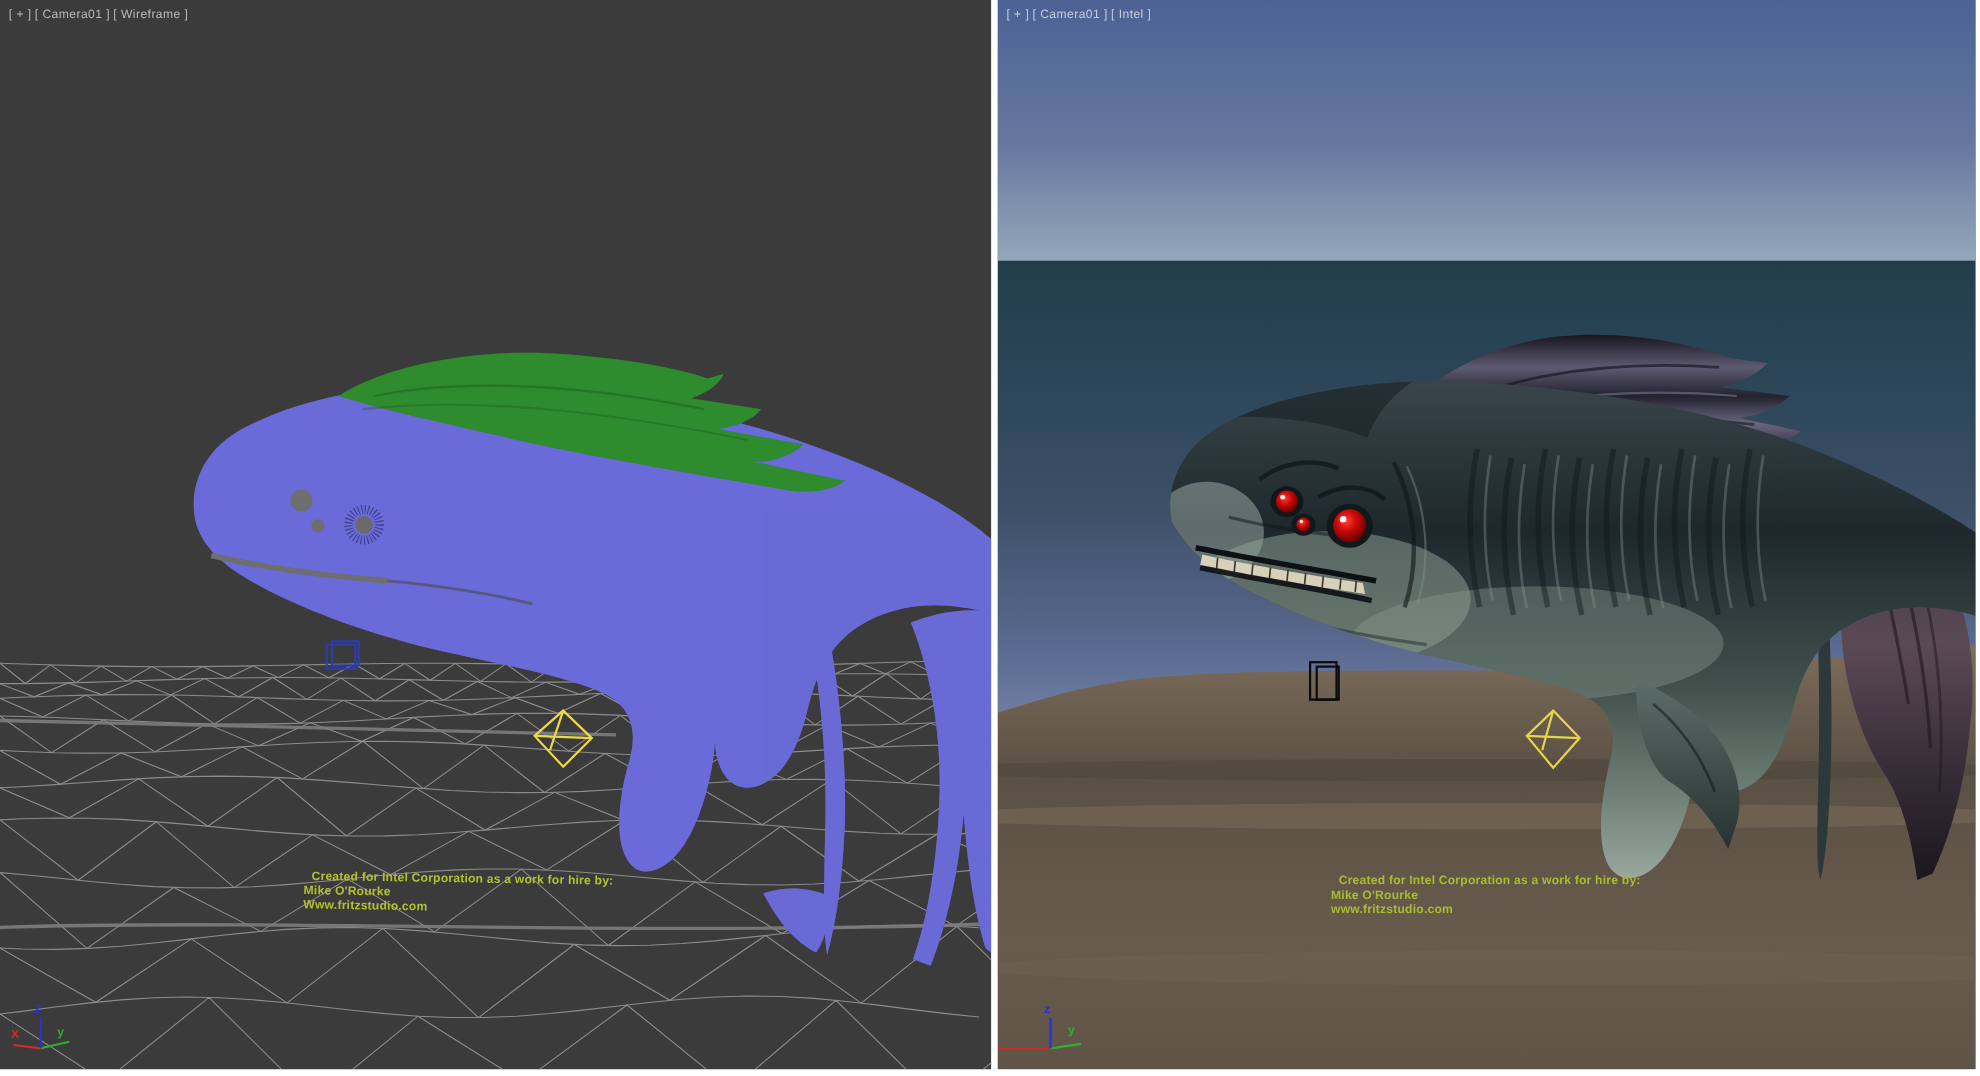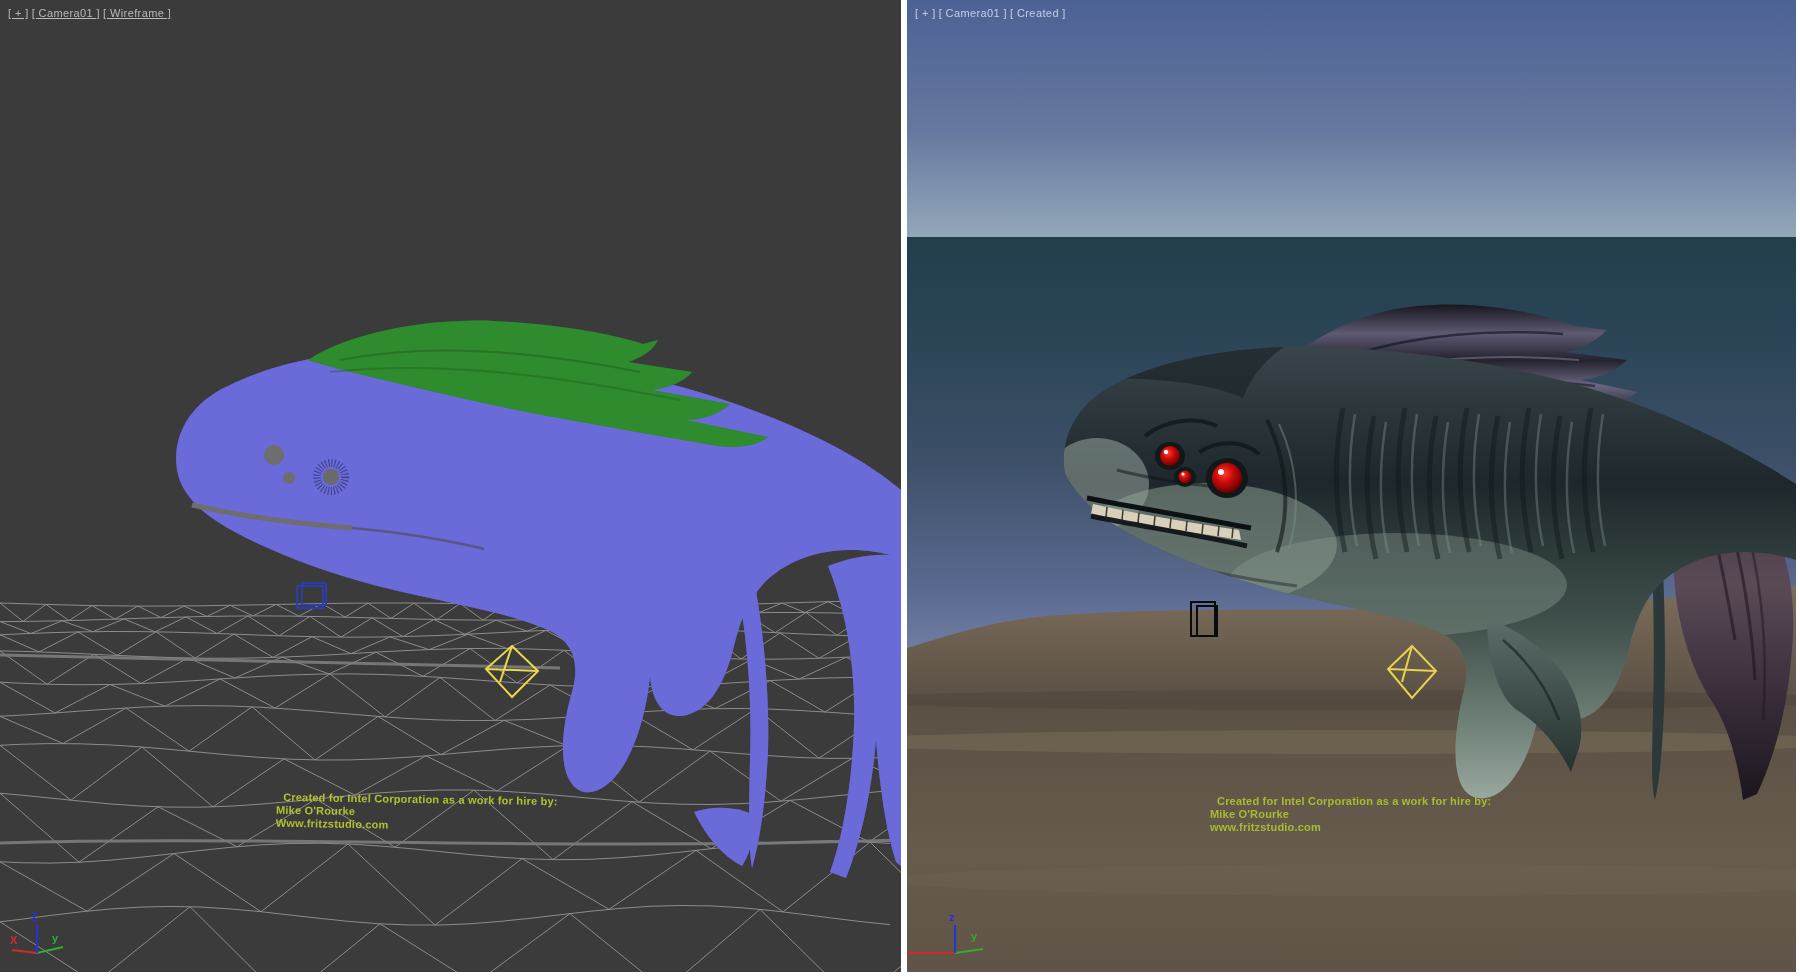--- a/index.html
+++ b/index.html
@@ -4,21 +4,21 @@
 <style>
   html,body{margin:0;padding:0;background:#ffffff;}
   .stage{position:relative;width:1800px;height:978px;background:#ffffff;overflow:hidden;
          font-family:"Liberation Sans",sans-serif;}
   .viewport{position:absolute;top:0;height:972px;overflow:hidden;}
   .vp-left{left:0;width:901px;background:#3b3b3b;}
   .vp-right{left:907px;width:889px;background:#4c6295;}
   .viewport svg{position:absolute;left:0;top:0;}
   .vp-label{position:absolute;left:8px;top:7px;font-size:11px;letter-spacing:.4px;
             white-space:nowrap;user-select:none;}
-  .vp-left  .vp-label{color:#b9b9b9;text-decoration:underline;}
+  .vp-left  .vp-label{color:#b9b9b9;}
   .vp-right .vp-label{color:#c6cede;}
   .vp-label span{margin-right:3px;cursor:pointer;}
   .credits{position:absolute;font-size:11px;font-weight:bold;line-height:13px;
            letter-spacing:.2px;white-space:nowrap;}
   .credits-left{left:276px;top:793px;color:#b2c22e;transform:rotate(0.9deg);}
   .credits-right{left:303px;top:795px;color:#a8bc30;}
   .credits .l1{padding-left:7px;}
 </style>
 </head>
 <body>
@@ -316,21 +316,21 @@
       <g font-size="11" font-weight="bold">
         <line x1="0" y1="953" x2="48" y2="953" stroke="#d22a2a" stroke-width="2"></line>
         <line x1="48" y1="953" x2="76" y2="949" stroke="#2fae2f" stroke-width="2"></line>
         <line x1="48" y1="953" x2="48" y2="925" stroke="#2233dd" stroke-width="2"></line>
         <text x="64" y="940" fill="#2fae2f">y</text>
         <text x="42" y="921" fill="#2233dd">z</text>
       </g>
     </svg>
 
     <div class="vp-label">
-      <span>[ + ]</span><span>[ Camera01 ]</span><span>[ Created ]</span>
+      <span>[ + ]</span><span>[ Camera01 ]</span><span>[ Intel ]</span>
     </div>
 
     <div class="credits credits-right">
       <div class="l1">Created for Intel Corporation as a work for hire by:</div>
       <div>Mike O'Rourke</div>
       <div>www.fritzstudio.com</div>
     </div>
   </div>
 </div>
 

